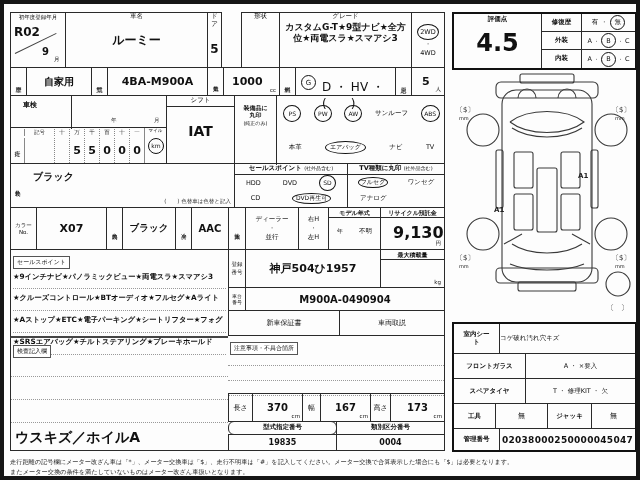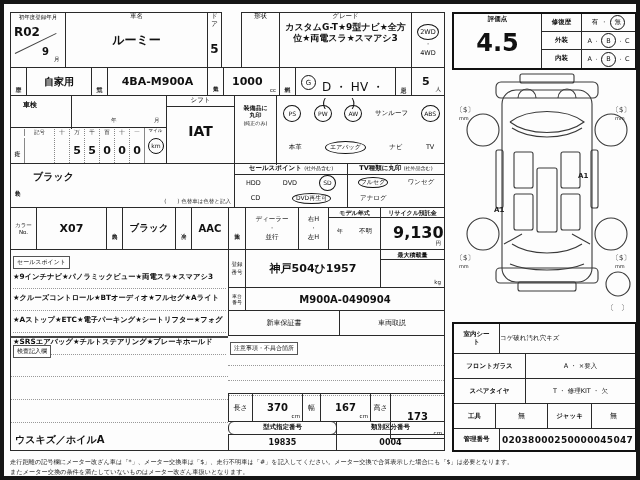--- a/index.html
+++ b/index.html
@@ -242,21 +242,21 @@
   <div class="a b" style="left:248px;top:389px;width:51px;height:29px;">
     <div class="cc val" style="height:100%;font-size:10px;">370</div>
     <div class="a" style="right:2px;bottom:2px;font-size:5.5px;">cm</div>
   </div>
   <div class="a b cc" style="left:298px;top:389px;width:19px;height:29px;font-size:7px;">幅</div>
   <div class="a b" style="left:316px;top:389px;width:51px;height:29px;">
     <div class="cc val" style="height:100%;font-size:10px;">167</div>
     <div class="a" style="right:2px;bottom:2px;font-size:5.5px;">cm</div>
   </div>
   <div class="a b cc" style="left:366px;top:389px;width:21px;height:29px;font-size:7px;">高さ</div>
-  <div class="a b" style="left:386px;top:389px;width:55px;height:46px;">
+  <div class="a b" style="left:386px;top:389px;width:55px;height:29px;">
     <div class="cc val" style="height:100%;font-size:10px;">173</div>
     <div class="a" style="right:2px;bottom:2px;font-size:5.5px;">cm</div>
   </div>
   <div class="a b cc hd" style="left:224px;top:417px;width:109px;height:14px;font-weight:bold;border-radius:6px;">型式指定番号</div>
   <div class="a b cc hd" style="left:332px;top:417px;width:109px;height:14px;font-weight:bold;">類別区分番号</div>
   <div class="a b cc val" style="left:224px;top:430px;width:109px;height:17px;font-size:8px;">19835</div>
   <div class="a b cc val" style="left:332px;top:430px;width:109px;height:17px;font-size:8px;">0004</div>
 
   <div class="a" style="left:6px;top:245px;width:218px;height:89px;border-left:1px solid #2a2a2a;border-bottom:2px solid #444;">
     <span class="lblbox" style="margin:2px;">セールスポイント</span>
@@ -264,21 +264,21 @@
     <div class="dotl val" style="font-size:7.3px;margin:0 2px;height:17px;padding-top:4px;">★クルーズコントロール★BTオーディオ★フルセグ★Aライト</div>
     <div class="dotl val" style="font-size:7.3px;margin:0 2px;height:17px;padding-top:4px;">★Aストップ★ETC★電子パーキング★シートリフター★フォグ</div>
     <div class="dotl val" style="font-size:7.3px;margin:0 2px;height:17px;padding-top:4px;">★SRSエアバッグ★チルトステアリング★ブレーキホールド</div>
   </div>
 
   <div class="a" style="left:6px;top:334px;width:218px;height:113px;border-left:1px solid #2a2a2a;border-bottom:1px solid #2a2a2a;">
     <span class="lblbox" style="margin:2px;">検査記入欄</span>
     <div class="dotl" style="margin-top:16px;"></div>
     <div class="dotl" style="margin-top:22px;"></div>
     <div class="dotl" style="margin-top:22px;"></div>
-    <div class="a val" style="left:4px;bottom:3px;font-size:10px;">ウスキズ／ホイルA</div>
+    <div class="a val" style="left:4px;bottom:3px;font-size:14px;">ウスキズ／ホイルA</div>
   </div>
 
   <div class="a bb" style="left:448px;top:8px;width:185px;height:58px;">
     <div class="a" style="left:0;top:0;width:88px;height:54px;border-right:1px solid #2a2a2a;">
       <div class="hd" style="font-weight:bold;padding-top:2px;">評価点</div>
       <div class="cc val" style="height:38px;font-size:24px;">4.5</div>
     </div>
     <div class="a cc hd" style="left:88px;top:0;width:40px;height:18px;border-right:1px solid #2a2a2a;border-bottom:1px solid #2a2a2a;font-weight:bold;">修復歴</div>
     <div class="a cc" style="left:128px;top:0;width:53px;height:18px;border-bottom:1px solid #2a2a2a;gap:3px;">
       <span style="font-size:6.5px;">有</span>

